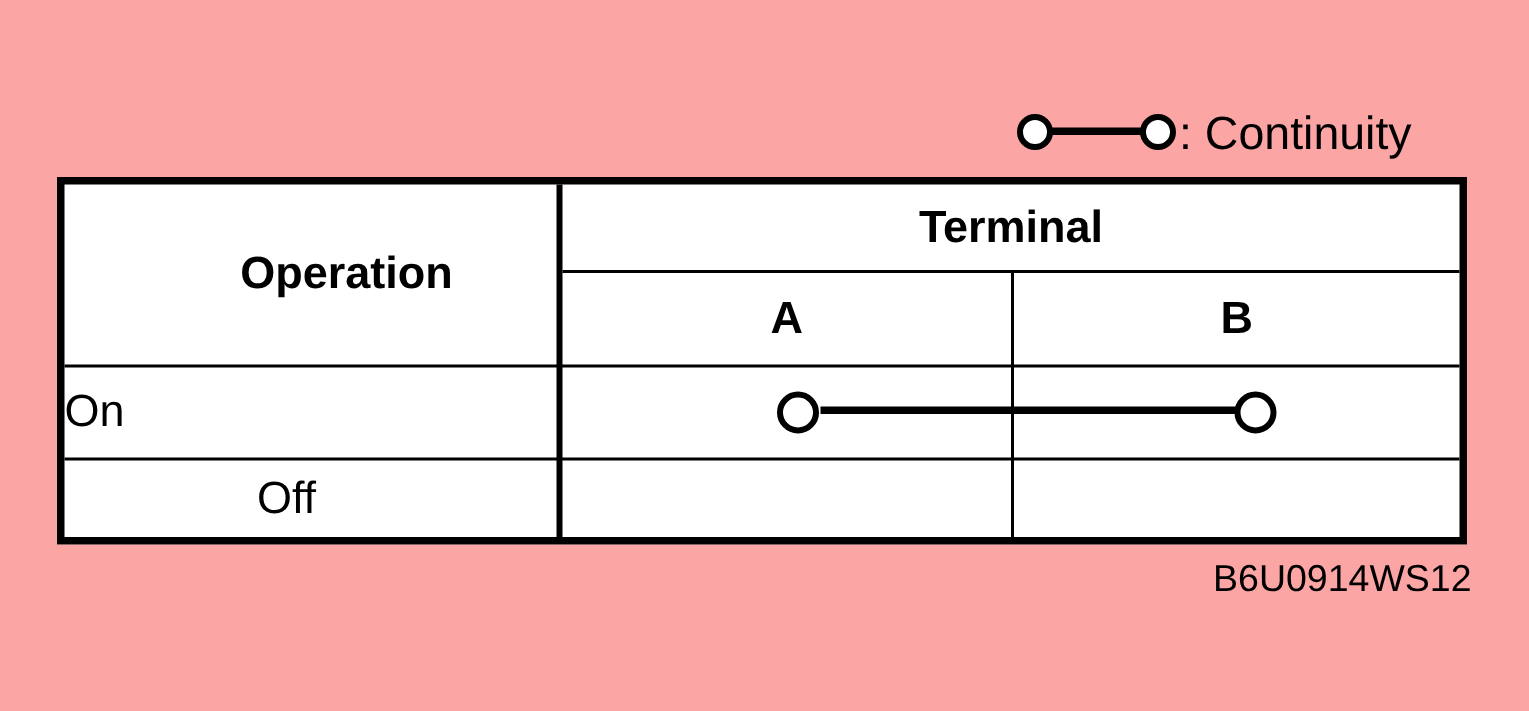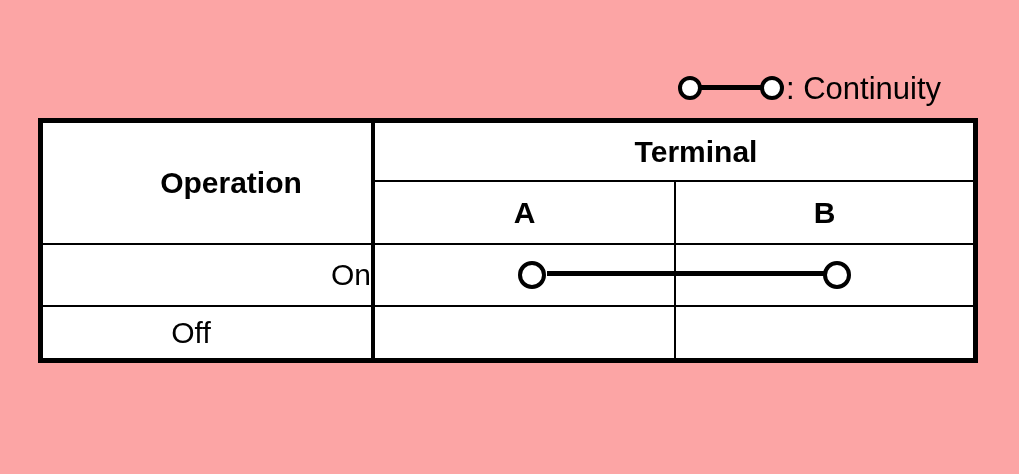--- a/index.html
+++ b/index.html
@@ -139,21 +139,20 @@
   }
   #cell-terminal {
     position: absolute;
     left: 332px;
     top: 0px;
     width: 598px;
     height: 57px;
     display: flex;
     align-items: center;
     justify-content: center;
-    padding-left: 22px;
   }
   #cell-terminal-label {
     font-size: 30px;
     font-weight: bold;
     line-height: 1;
   }
   #cell-term-a {
     position: absolute;
     left: 332px;
     top: 59px;
@@ -181,21 +180,21 @@
 
   
   #cell-op-on {
     position: absolute;
     left: 0px;
     top: 122px;
     width: 328px;
     height: 60px;
     display: flex;
     align-items: center;
-    justify-content: flex-end;
+    justify-content: flex-start;
   }
   #cell-op-off {
     position: absolute;
     left: 0px;
     top: 184px;
     width: 296px;
     height: 51px;
     display: flex;
     align-items: center;
     justify-content: center;
@@ -298,14 +297,15 @@
     </div>
 
     <div id="cell-op-off">
       <span class="op-label">Off</span>
     </div>
     <div class="empty-cell" id="cell-off-a"></div>
     <div class="empty-cell" id="cell-off-b"></div>
 
   </div>
 
+  <div id="doc-code">B6U0914WS12</div>
 
 </div>
 
 </body></html>

